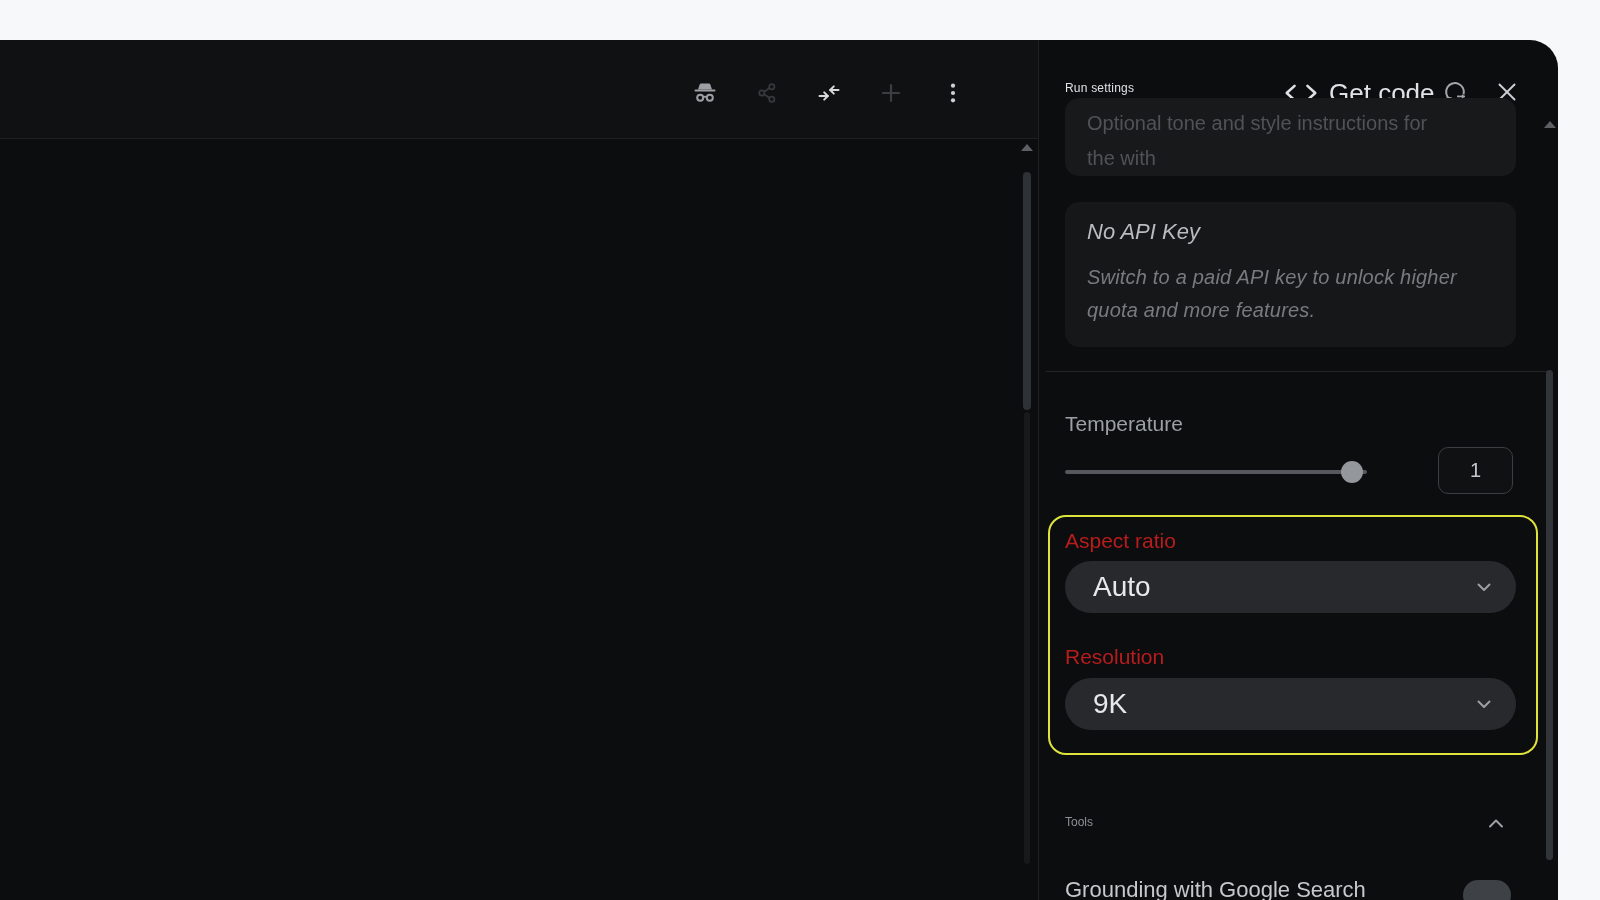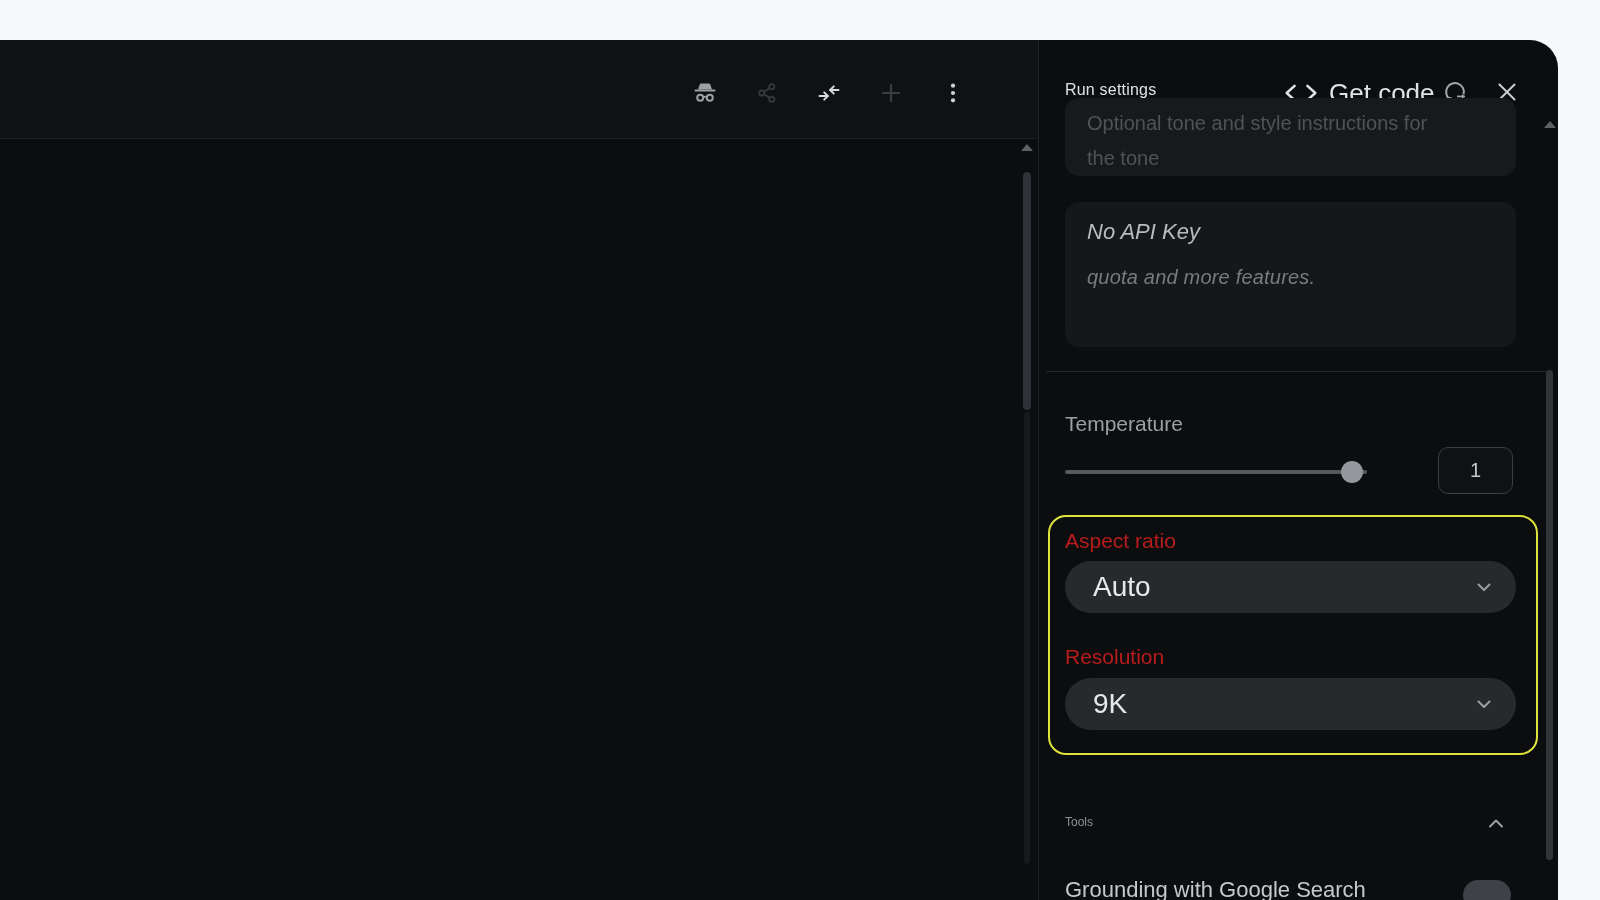--- a/index.html
+++ b/index.html
@@ -11,21 +11,21 @@
   }
   .abs{position:absolute;}
   .surface{
     left:-40px;top:40px;width:1598px;height:920px;
     background:#0c0d0e;border-radius:28px;
   }
   .main-header{left:0;top:40px;width:1038px;height:98px;background:#101112;}
   .hdivider{left:0;top:138px;width:1038px;height:1px;background:#1e2021;}
   .vdivider{left:1038px;top:40px;width:1px;height:860px;background:#1e2021;}
   .icon-btn{width:24px;height:24px;display:flex;align-items:center;justify-content:center;}
-  .panel-title{left:1065px;top:81px;font-size:16px;color:#dfe2e5;letter-spacing:.2px;}
+  .panel-title{left:1065px;top:81px;font-size:12px;color:#dfe2e5;letter-spacing:.2px;}
   .getcode{left:1283px;top:78px;height:30px;display:flex;align-items:center;gap:10px;color:#dfe2e5;font-size:26px;}
   .card{
     left:1065px;width:451px;border-radius:14px;background:#18191b;
   }
   .placeholder-line{display:block;font-size:20px;line-height:35px;color:#4f5357;}
   .api-title{font-size:22px;color:#b8bbbf;}
   .api-body{display:block;font-size:20px;line-height:33px;color:#777b7f;letter-spacing:.2px;}
   .panel-divider{left:1046px;top:371px;width:506px;height:1px;background:#232527;}
   .sec-label{font-size:21px;color:#9aa0a4;text-align:center;}
   .bright-label{font-size:21px;color:#b91c1c;}
@@ -125,28 +125,29 @@
 <div class="abs icon-btn" style="left:1495px;top:80px;">
   <svg width="24" height="24" viewBox="-12 -12 24 24" stroke="#c9ccd0" stroke-width="2" stroke-linecap="round">
     <line x1="-7.5" y1="-7.5" x2="7.5" y2="7.5"></line>
       <line x1="7.5" y1="-7.5" x2="-7.5" y2="7.5"></line>
   </svg>
 </div>
 
 <div class="abs card" style="top:98px;height:78px;">
   <div style="padding:8px 0 0 22px;">
     <span class="placeholder-line">Optional tone and style instructions for</span>
-    <span class="placeholder-line">the tone</span>
+    <span class="placeholder-line">the with</span>
   </div>
 </div>
 
 <div class="abs card" style="top:202px;height:145px;background:#161719;">
   <div style="padding:17px 20px 0 22px;font-style:italic;">
     <div class="api-title">No API Key</div>
     <div style="margin-top:16px;">
+      <span class="api-body">Switch to a paid API key to unlock higher</span>
       <span class="api-body">quota and more features.</span>
     </div>
   </div>
 </div>
 
 <div class="abs panel-divider"></div>
 
 <div class="abs sec-label" style="left:1065px;top:412px;">Temperature</div>
 <div class="abs slider-track"></div>
 <div class="abs slider-handle"></div>

